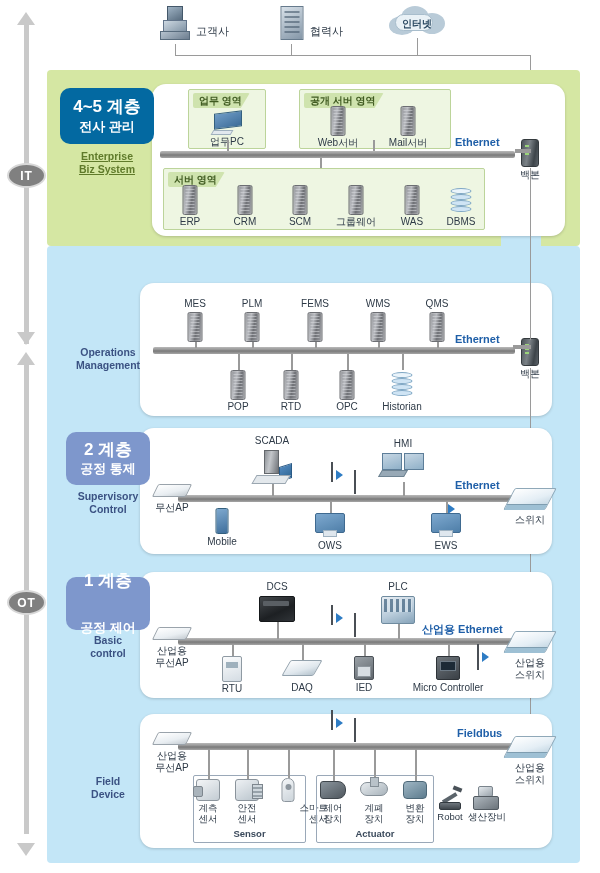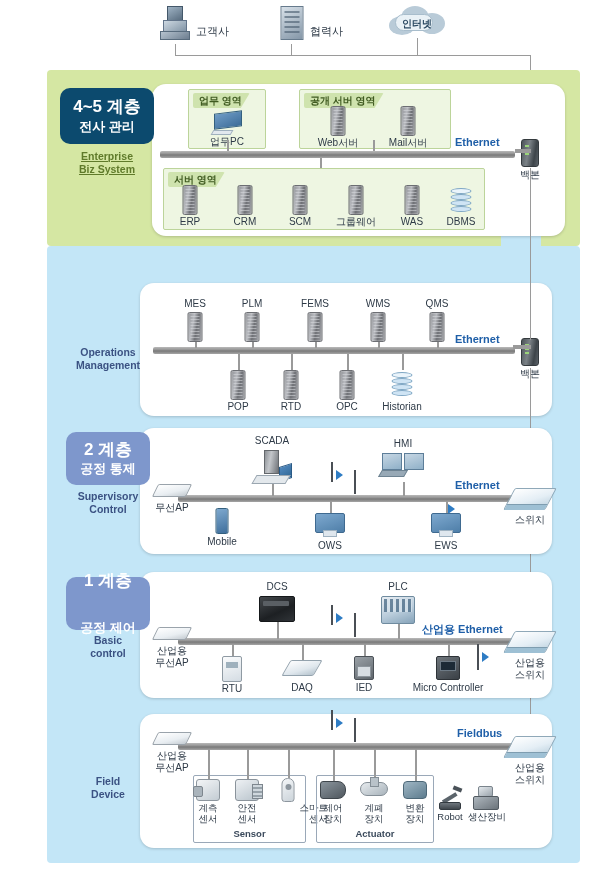--- a/index.html
+++ b/index.html
@@ -52,21 +52,21 @@
     position:absolute; background:#ffffff; border-radius:14px;
     box-shadow:0 1px 3px rgba(0,0,0,.18);
   }
 
   
   .layer-tab{
     position:absolute; border-radius:10px; text-align:center;
     display:flex; flex-direction:column; align-items:center; justify-content:center;
     color:#ffffff;
   }
-  .layer-tab.green{ background:#0c4a6e; }
+  .layer-tab.green{ background:#0369a1; }
   .layer-tab.blue{ background:#7e97cc; }
   .tab-num{ font-size:17px; font-weight:bold; line-height:1.15; }
   .tab-kor{ font-size:13px; font-weight:bold; line-height:1.2; margin-top:2px;}
   .tab-eng{
     position:absolute; text-align:center; width:100%;
     font-size:10.5px; font-weight:bold; line-height:1.2;
   }
   .tab-eng.green{ color:#5f7a2a;text-decoration:underline; }
   .tab-eng.blue{ color:#3b5283; }
 
@@ -281,20 +281,33 @@
     background:linear-gradient(160deg,#6f9cc6,#3d6d99); border:1px solid #33607f;
     transform:skewY(-7deg); }
   .i-pc .kb{ position:absolute; left:0; bottom:-2px; width:20px; height:5px;
     background:#e2e8ee; border:1px solid #9fb0bd; transform:skewX(-30deg); }
 </style>
 </head>
 <body>
 
 <div id="stage">
 
+  <div id="axis">
+    <div class="axis-arrow up" style="top:12px"></div>
+    <div class="axis-line" style="top:24px; height:320px"></div>
+    <div class="axis-arrow down" style="top:332px"></div>
+
+    <div class="axis-badge" style="top:163px">IT</div>
+
+    <div class="axis-arrow up" style="top:352px"></div>
+    <div class="axis-line" style="top:364px; height:470px"></div>
+    <div class="axis-arrow down" style="top:843px"></div>
+
+    <div class="axis-badge" style="top:590px">OT</div>
+  </div>
 
   <div class="node" style="left:158px; top:6px; width:34px;">
     <div class="ico i-bldg1" style="top:0">
       <div class="top"></div>
         <div class="mid"></div>
         <div class="bot"></div>
     </div>
   </div>
   <div class="abs" style="left:196px; top:24px; font-size:11px; color:#2e3a47;">고객사</div>
 

